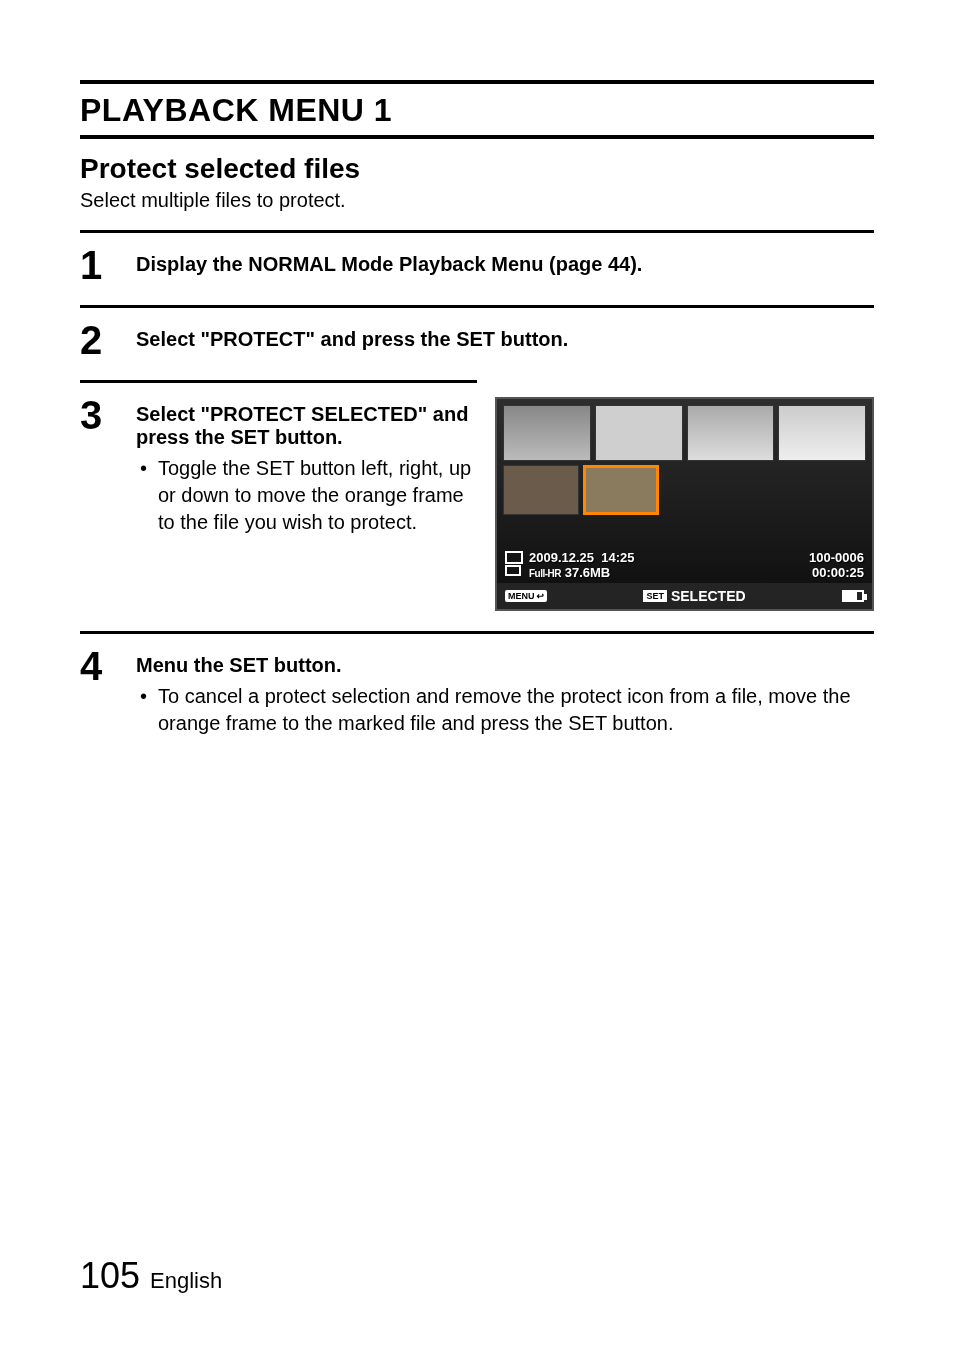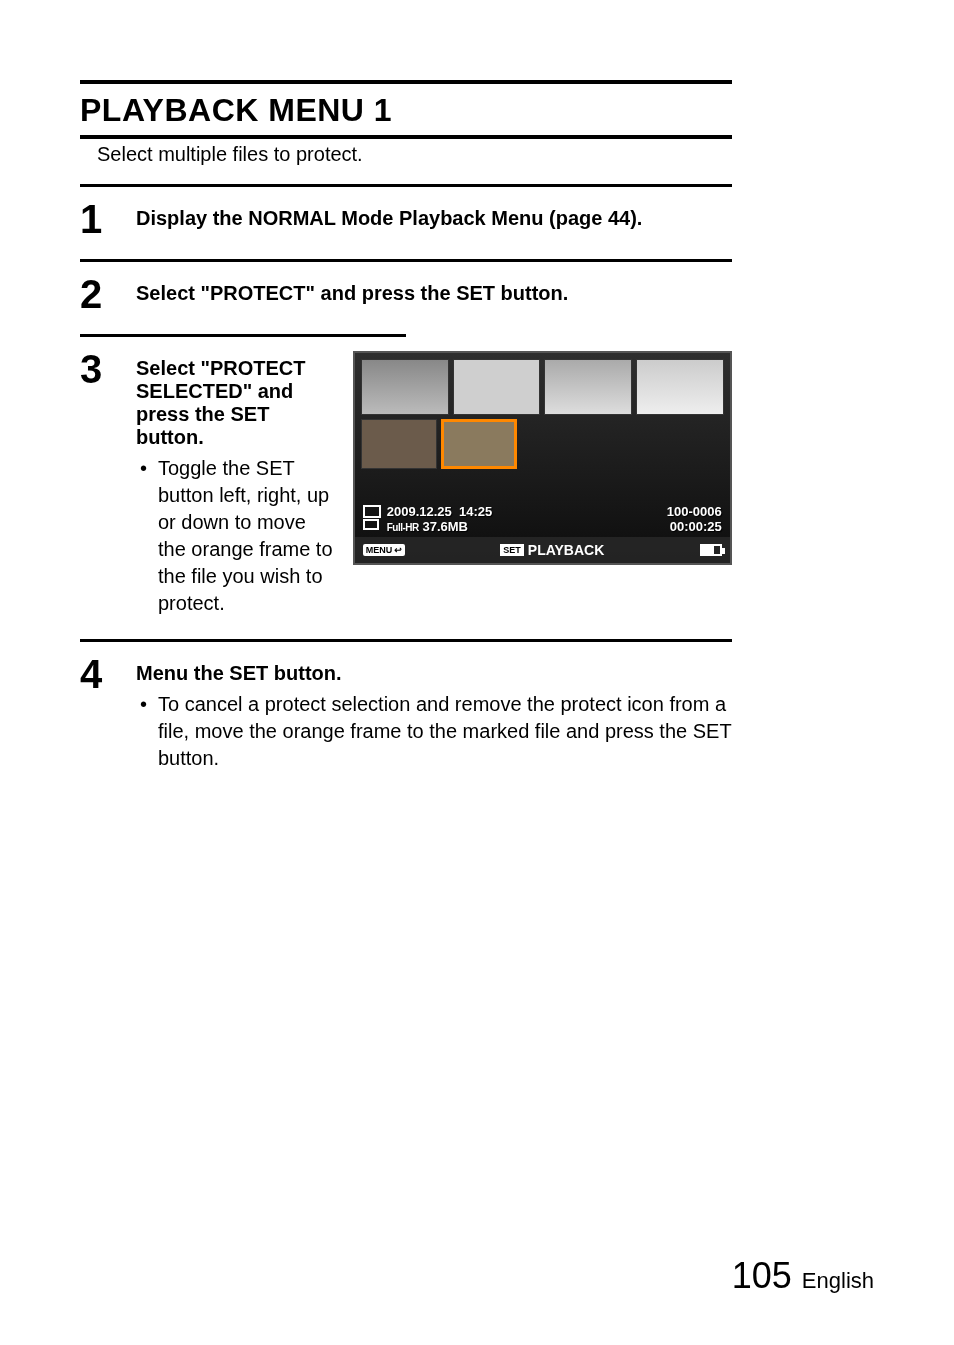--- a/index.html
+++ b/index.html
@@ -10,20 +10,21 @@
     html, body {
       width: 954px;
       height: 1345px;
       background: #fff;
       font-family: Arial, Helvetica, sans-serif;
       color: #000;
     }
     .page {
       padding: 80px 80px 40px 80px;
       display: flex;
+      flex-direction: column;
       height: 100%;
     }
     .content {
       flex: 1;
     }
     .rule-thick {
       border-top: 4px solid #000;
       margin-bottom: 2px;
     }
     .section-title {
@@ -34,21 +35,20 @@
     }
     .sub-title {
       font-size: 28px;
       font-weight: 900;
       margin-top: 14px;
     }
     .sub-desc {
       font-size: 20px;
       margin-top: 4px;
       margin-bottom: 18px;
-      margin-left: 17px;
     }
     .step-sep {
       border-top: 3px solid #000;
       margin-top: 14px;
       margin-bottom: 8px;
     }
     .step-sep-half {
       border-top: 3px solid #000;
       margin-top: 14px;
       margin-bottom: 8px;
@@ -287,20 +287,21 @@
 </head>
 <body>
 
 <div class="page">
   <div class="content">
 
     <div class="rule-thick"></div>
     <div class="section-title">PLAYBACK MENU 1</div>
     <div class="rule-thick"></div>
 
+    <div class="sub-title">Protect selected files</div>
     <div class="sub-desc">Select multiple files to protect.</div>
 
     <div class="step-sep"></div>
     <div class="step">
       <div class="step-num">1</div>
       <div class="step-body">
         <span class="bold">Display the NORMAL Mode Playback Menu (page 44).</span>
       </div>
     </div>
 
@@ -353,21 +354,21 @@
               <div>00:00:25</div>
             </div>
           </div>
           <div class="bottom-bar">
             <span class="menu-badge">
               <span>MENU</span>
                 <span>↩</span>
             </span>
             <span class="protect-group">
               <span class="set-badge">SET</span>
-              <span>PLAYBACK</span>
+              <span>SELECTED</span>
             </span>
             <span class="batt">
                 <span class="batt-fill"></span>
               </span>
           </div>
         </div>
       </div>
     </div>
 
     <div class="step-sep"></div>

